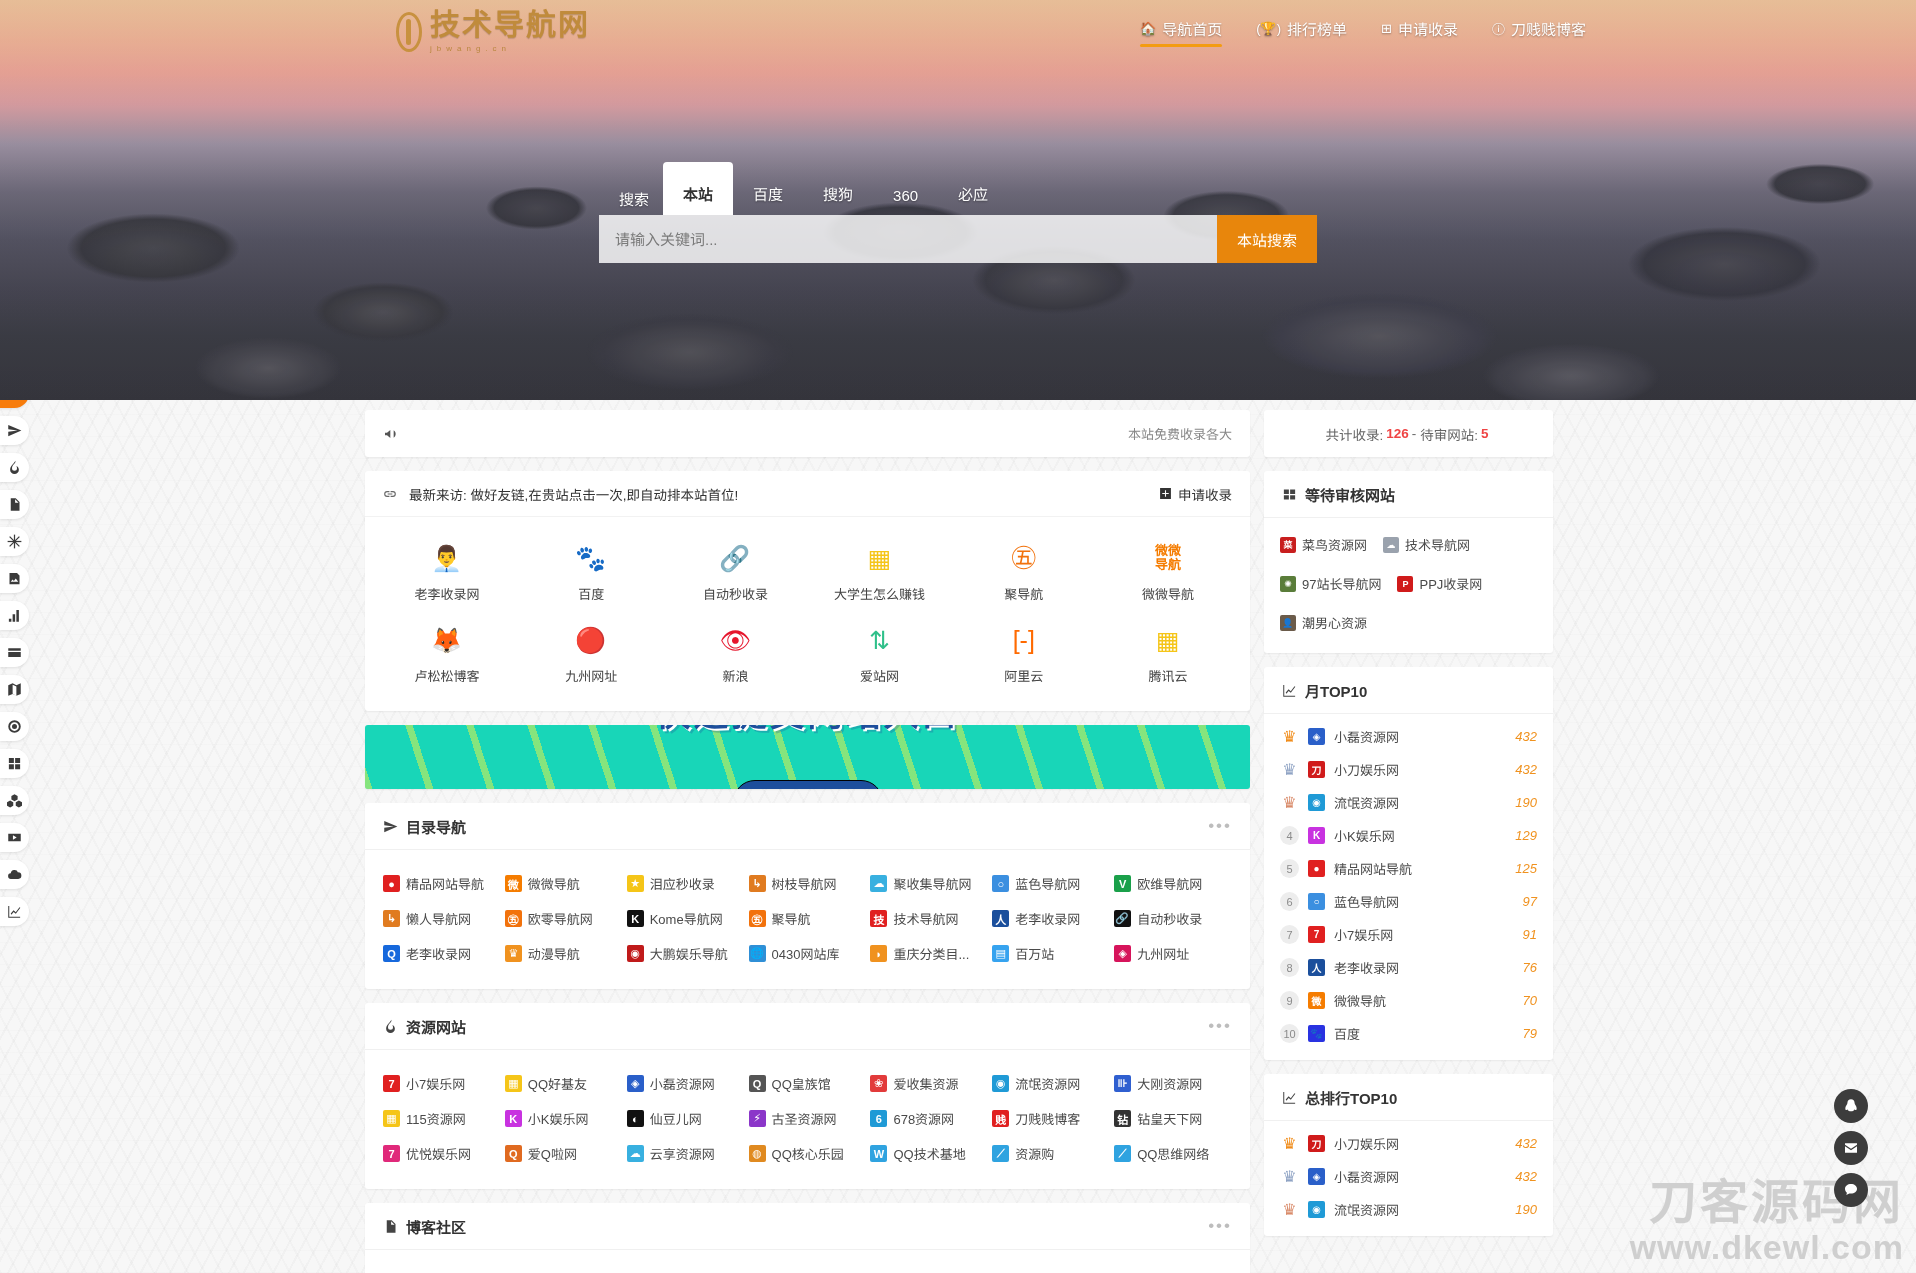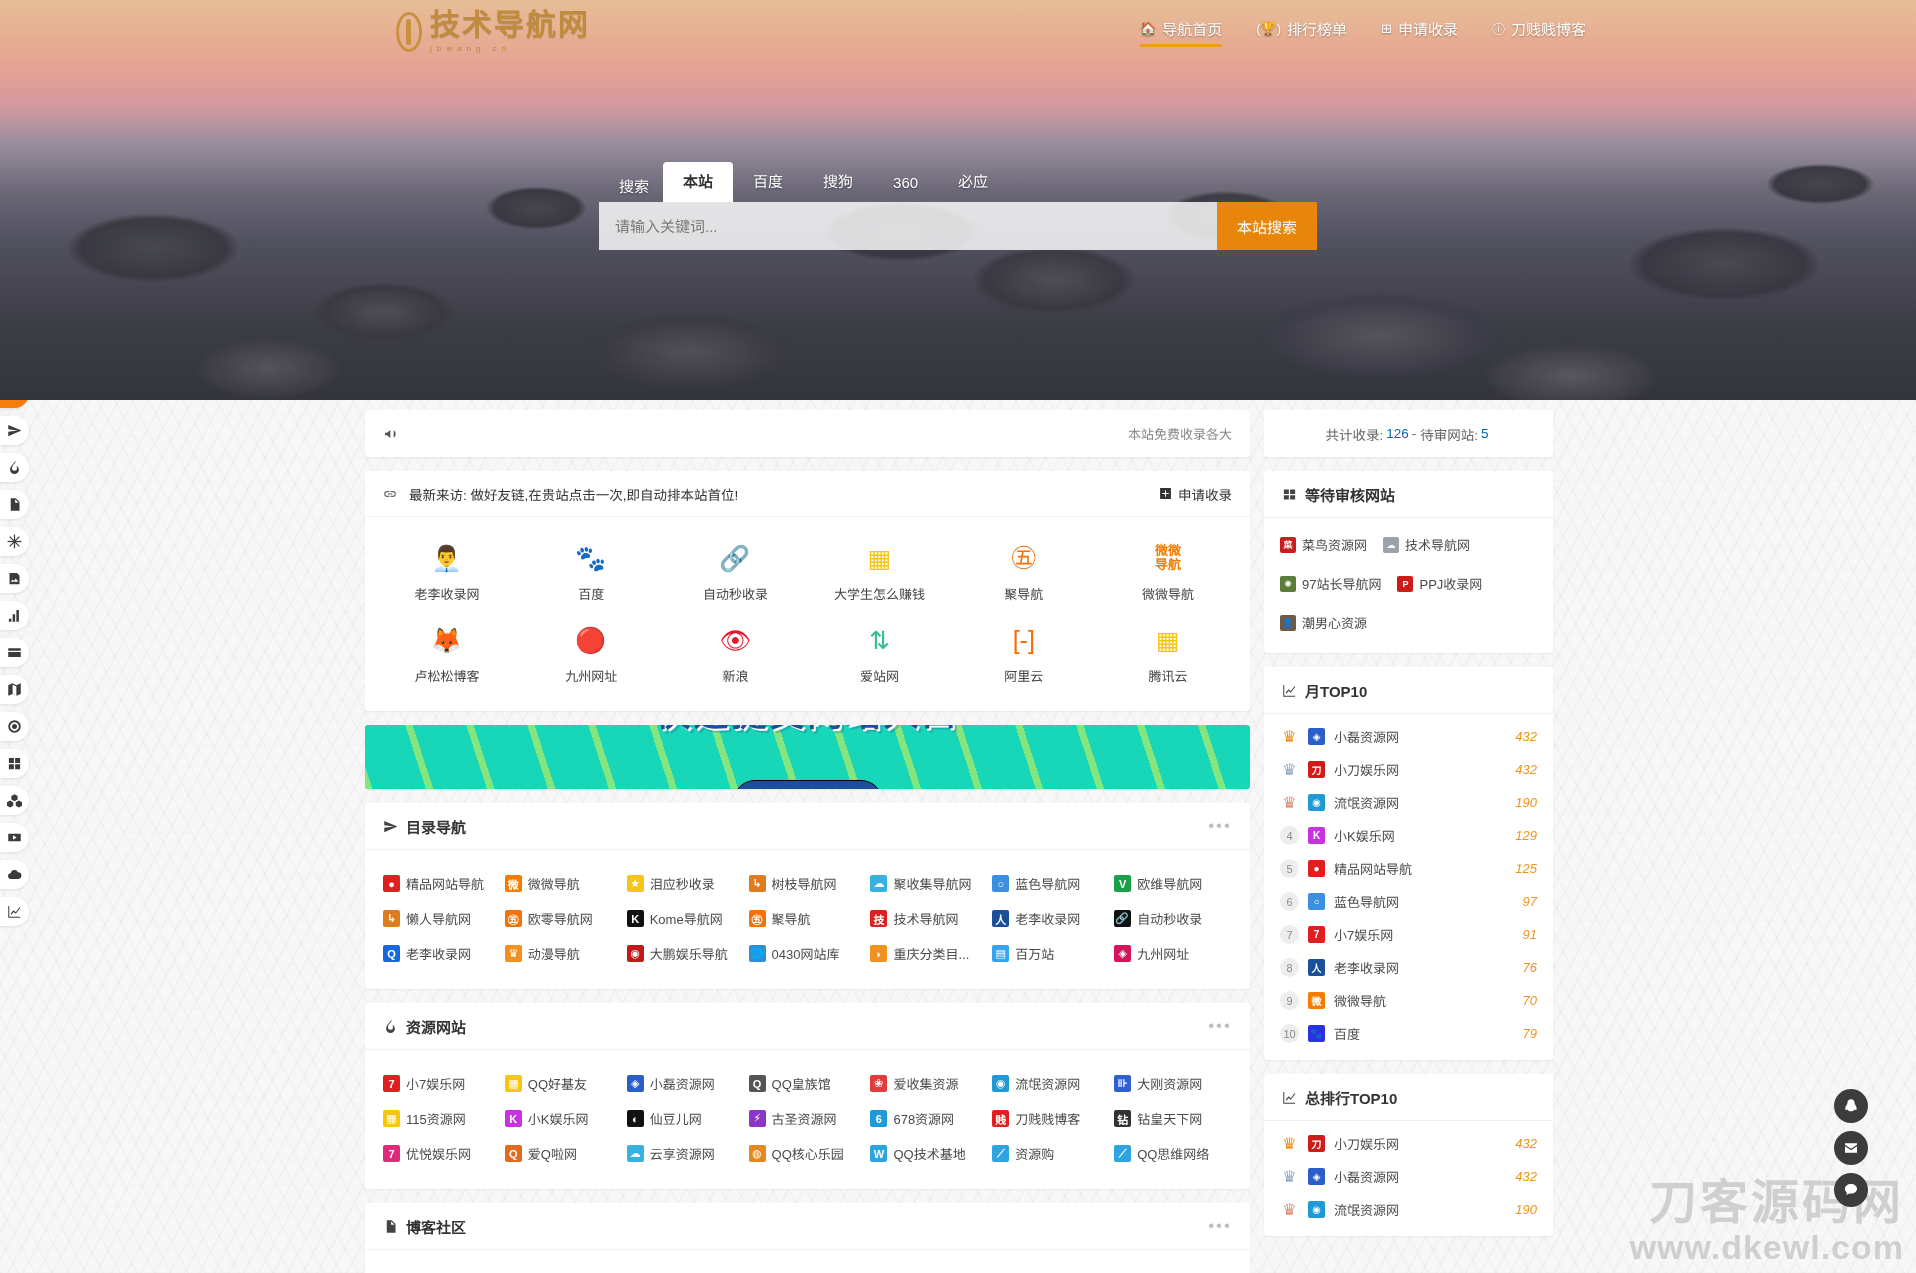--- a/index.html
+++ b/index.html
@@ -98,21 +98,21 @@
     width: 718px; z-index: 5;
   }
   .search-tabs {
     display: flex; align-items: flex-end; gap: 0; padding-left: 6px;
   }
   .search-tabs .s-label {
     color: #fff; font-size: 15px; padding: 8px 14px 6px; font-weight: 400;
     text-shadow: 0 1px 2px rgba(0,0,0,.4);
   }
   .search-tabs .tab {
-    color: #fff; font-size: 15px; padding: 8px 20px 11px; cursor: pointer;
+    color: #fff; font-size: 15px; padding: 21px 20px 11px; cursor: pointer;
     text-shadow: 0 1px 2px rgba(0,0,0,.4);
     border-radius: 4px 4px 0 0;
   }
   .search-tabs .tab.active {
     background: #fff; color: #333; text-shadow: none; font-weight: 700;
   }
   .search-row { display: flex; height: 48px; }
   .search-input {
     flex: 1; border: 0; outline: 0; background: rgba(255,255,255,.82);
     font-size: 15px; padding: 0 16px; color: #333;
@@ -258,21 +258,21 @@
     font-size: 11px; color: #fff; font-weight: 700; overflow: hidden;
   }
   .litem .tx { overflow: hidden; text-overflow: ellipsis; }
 
   
   .stat {
     height: 47px; display: flex; align-items: center; justify-content: center;
     font-size: 13.5px; color: #666; background: #fff; border-radius: 3px;
     margin-bottom: 14px; box-shadow: 0 1px 2px rgba(0,0,0,.06);
   }
-  .stat b { color: #0369a1; font-weight: 400; margin: 3px 3px; }
+  .stat b { color: #ef4444; font-weight: 700; margin: 3px 3px; }
 
   .pend { padding: 10px 16px 14px; }
   .pend-row { display: flex; flex-wrap: wrap; gap: 6px 16px; }
   .pend-item {
     display: flex; align-items: center; gap: 6px;
     font-size: 13px; color: #4a4a4a; cursor: pointer; padding: 7px 0;
   }
   .pend-item .ic {
     width: 16px; height: 16px; border-radius: 2px; flex: 0 0 16px;
     display:flex; align-items:center; justify-content:center;

